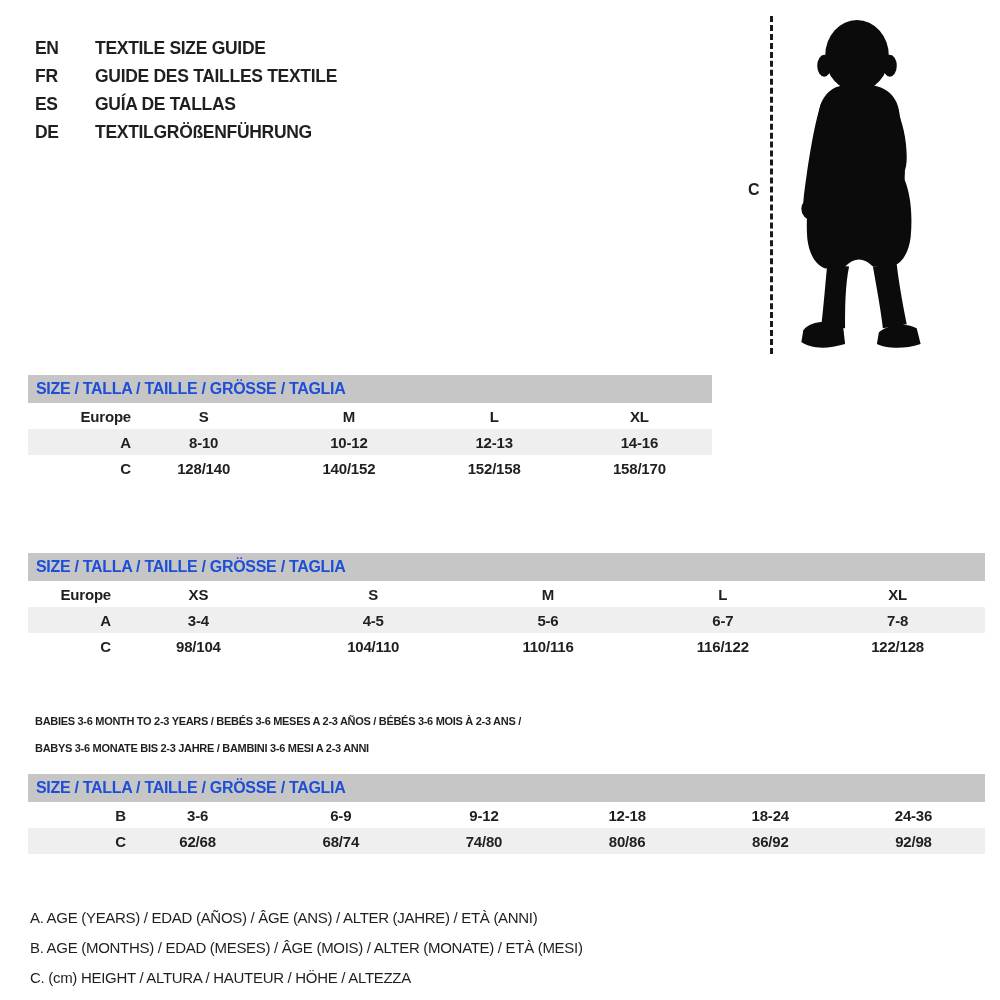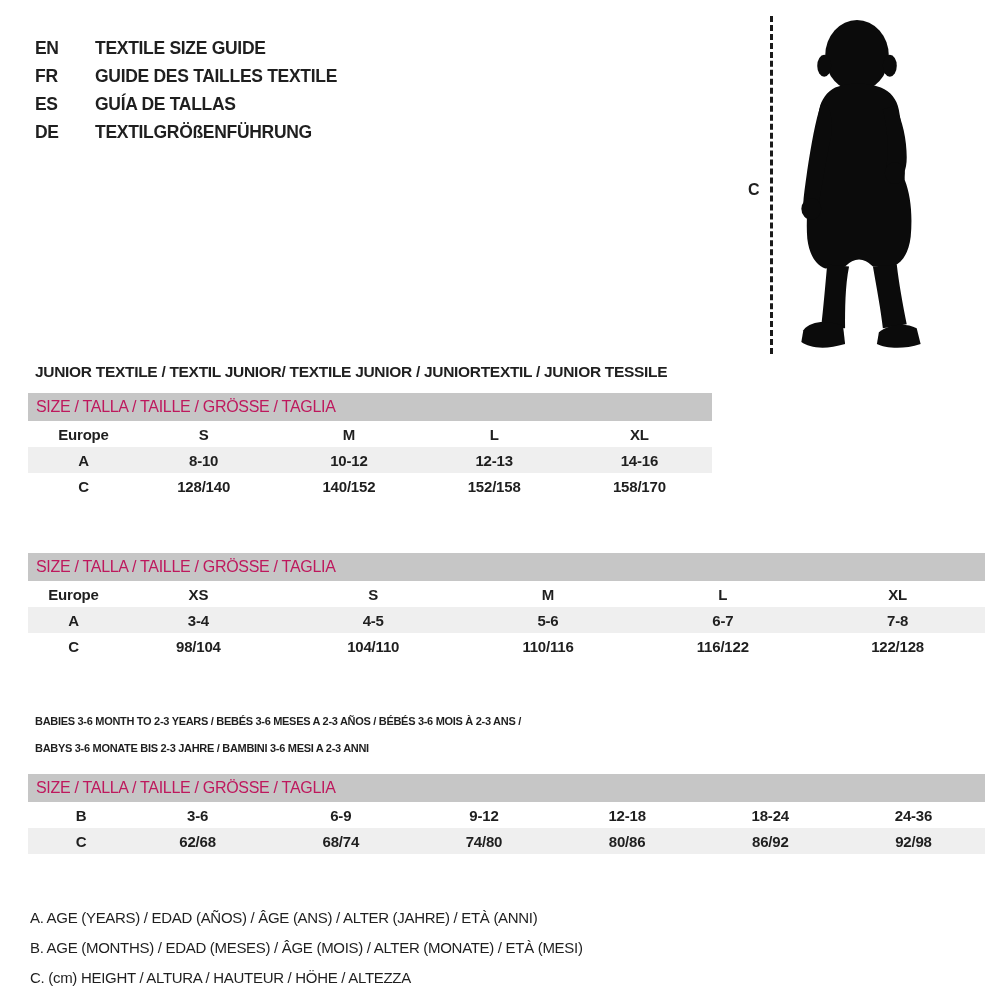--- a/index.html
+++ b/index.html
@@ -20,24 +20,24 @@
   .figure{position:absolute;left:748px;top:8px;height:338px;display:flex;align-items:stretch;}
   .figure-label{align-self:center;font-weight:700;font-size:16px;margin-right:10px;margin-top:10px;}
   .dash{width:0;border-left:3px dashed #1a1a1a;}
   .baby-svg{margin-left:12px;display:block;}
 
   
   .section{position:absolute;left:28px;}
   .section-heading{font-weight:700;font-size:15.5px;letter-spacing:-0.3px;padding-left:7px;}
   .heading-sub{font-size:0.62em;vertical-align:-0.25em;}
   .size-bar{height:28px;background:#c6c6c6;display:flex;align-items:center;
-    padding-left:8px;font-weight:400;font-size:16px;color:#be185d;letter-spacing:-0.3px;}
+    padding-left:8px;font-weight:700;font-size:16px;color:#1d4ed8;letter-spacing:-0.3px;}
   .trow{display:flex;height:26px;align-items:center;font-size:15px;font-weight:700;letter-spacing:-0.2px;}
   .trow.stripe{background:#efefef;}
-  .c0{padding-left:8px;text-align:center;}
+  .c0{padding-left:8px;text-align:right;}
   .t1 .c0{width:95px;}
   .t2 .c0{width:75px;}
   .t3 .c0{width:90px;}
   .cell{flex:1;text-align:center;}
   .tbl{margin-top:12px;}
   .babies-heading-line{font-weight:700;font-size:11px;letter-spacing:-0.3px;
     padding-left:7px;line-height:27px;}
 
   
   .footnotes{position:absolute;left:30px;top:894px;}
@@ -87,21 +87,20 @@
         <ellipse cx="110" cy="158" rx="10" ry="11"></ellipse>
         <path d="M42,250 C40,272 38,295 36,312 L60,314 C60,295 60,272 64,252 Z"></path>
         <path d="M18,316 C26,306 44,306 58,312 L60,330 C40,336 24,334 16,328 Z"></path>
         <path d="M88,252 C92,275 96,296 98,314 L122,310 C118,290 114,268 112,250 Z"></path>
         <path d="M94,318 C104,310 120,308 132,314 L136,330 C118,336 100,334 92,330 Z"></path>
       </g>
     </svg>
   </div>
 
   <div class="section" style="top:355px;width:684px;">
-    <div class="section-heading">JUNIOR TEXTILE / TEXTIL JUNIOR/ TEXTILE JUNIOR / JUNIORTEXTIL / JUNIOR TESSILE</div>
     <div class="tbl t1">
       <div class="size-bar">SIZE / TALLA / TAILLE / GRÖSSE / TAGLIA</div>
       <div class="trow">
         <span class="c0">Europe</span>
         <span class="cell">S</span>
         <span class="cell">M</span>
         <span class="cell">L</span>
         <span class="cell">XL</span>
       </div>
       <div class="trow stripe">

